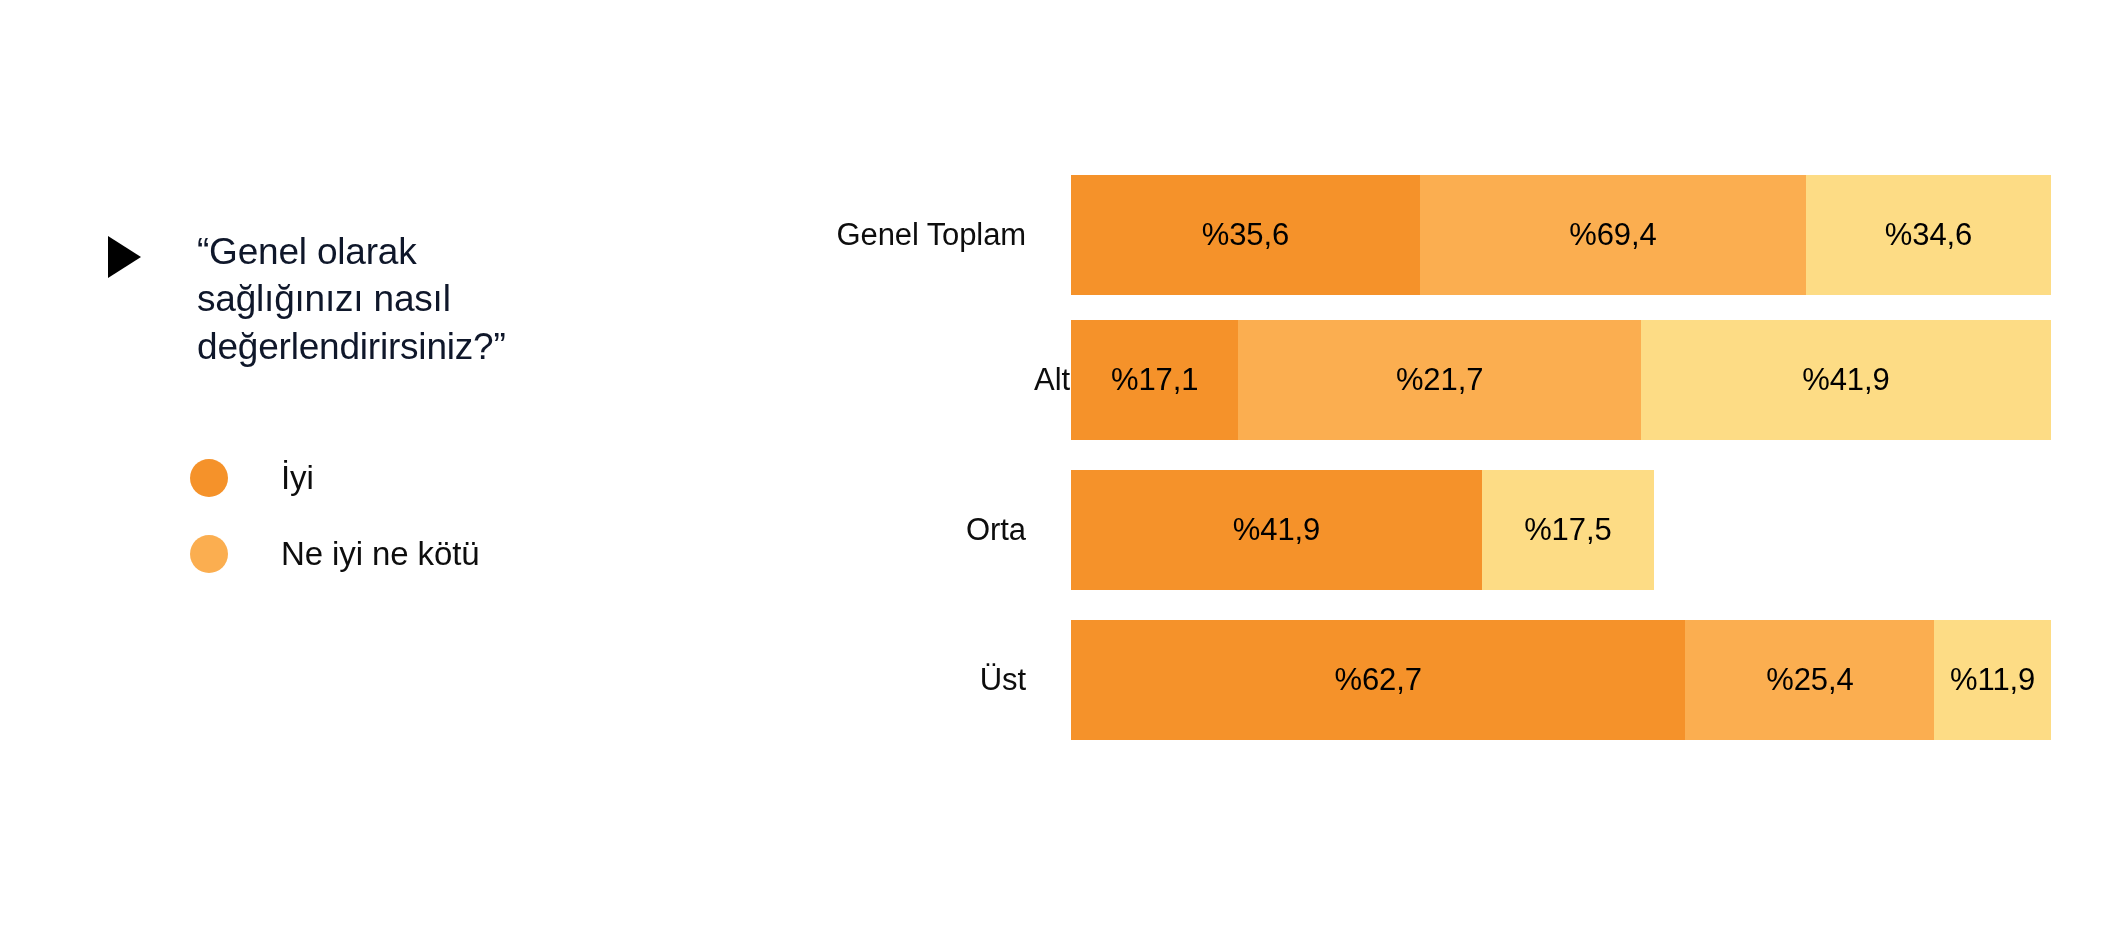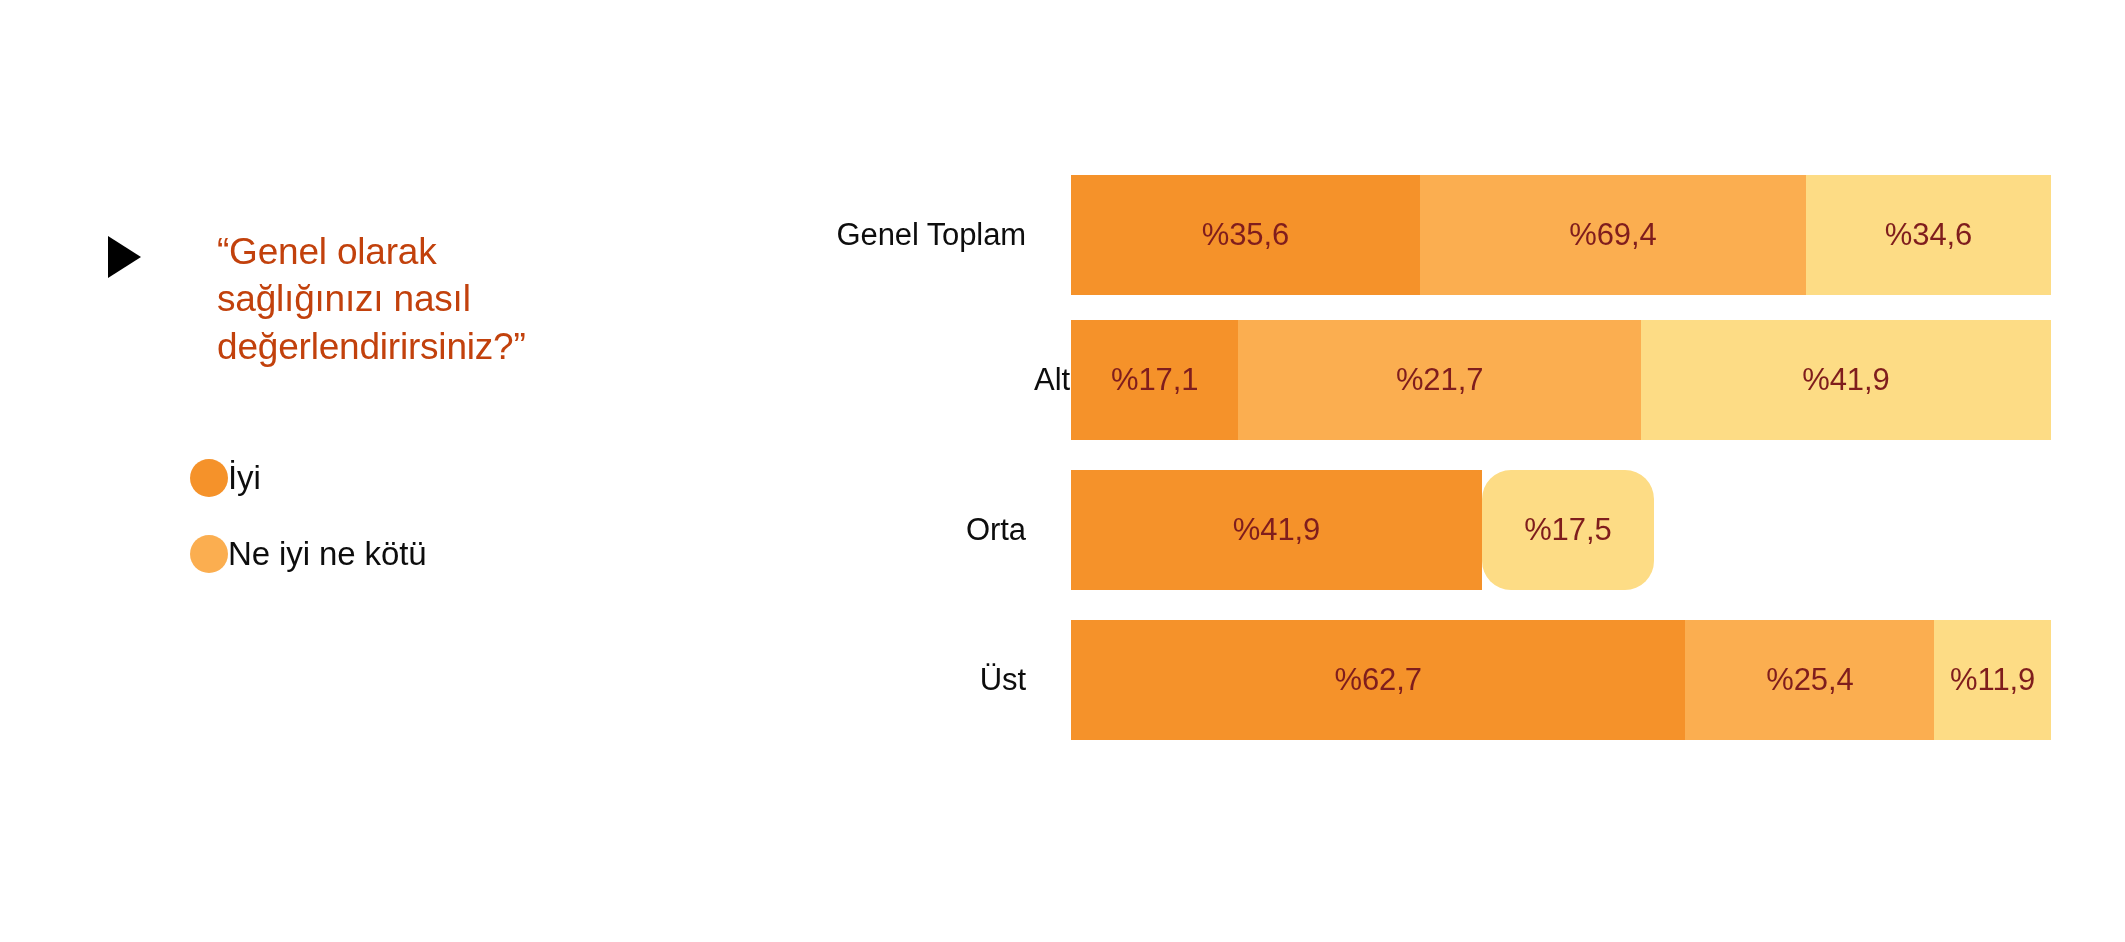--- a/index.html
+++ b/index.html
@@ -38,26 +38,26 @@
     width: 0;
     height: 0;
     border-top: 21px solid transparent;
     border-bottom: 21px solid transparent;
     border-left: 33px solid #000000;
     margin-top: 8px;
     flex: 0 0 auto;
   }
 
   #question-text {
-    margin-left: 76px;
+    margin-left: 56px;
     font-size: 37px;
     line-height: 1.28;
     letter-spacing: -0.2px;
     font-weight: 400;
-    color: #c2410c;
+    color: #0f172a;
     max-width: 420px;
     white-space: pre-line;
   }
 
   
   #legend {
     position: absolute;
     left: 190px;
     top: 440px;
   }
@@ -69,20 +69,21 @@
   }
 
   .legend-swatch {
     width: 38px;
     height: 38px;
     border-radius: 50%;
     flex: 0 0 auto;
   }
 
   .legend-label {
+    margin-left: 53px;
     font-size: 33px;
     letter-spacing: -0.1px;
     color: #0d0d0d;
     white-space: nowrap;
     text-align: right;
   }
 
   
   #chart {
     position: absolute;
@@ -124,21 +125,21 @@
     height: 100%;
     display: flex;
     align-items: center;
     justify-content: center;
     box-sizing: border-box;
   }
 
   .seg-value {
     font-size: 31px;
     letter-spacing: -0.1px;
-    color: #7f1d1d;
+    color: #000000;
     white-space: nowrap;
   }
 </style>
 </head>
 <body>
 
 <div id="left-panel">
 
   <div id="question-block">
     <div id="bullet-marker"></div>
@@ -188,21 +189,21 @@
           <span class="seg-value">%41,9</span>
         </div>
       </div>
     </div>
     <div class="chart-row" style="top: 470px;">
       <div class="row-label">Orta</div>
       <div class="bar-track">
         <div class="bar-seg" style="background: rgb(245, 146, 42); width: 41.9419%;">
           <span class="seg-value">%41,9</span>
         </div>
-        <div class="bar-seg" style="background: rgb(253, 220, 133); width: 17.5175%; border-radius: 29px;">
+        <div class="bar-seg" style="background: rgb(253, 220, 133); width: 17.5175%;">
           <span class="seg-value">%17,5</span>
         </div>
       </div>
     </div>
     <div class="chart-row" style="top: 620px;">
       <div class="row-label">Üst</div>
       <div class="bar-track">
         <div class="bar-seg" style="background: rgb(245, 146, 42); width: 62.7%;">
           <span class="seg-value">%62,7</span>
         </div>

